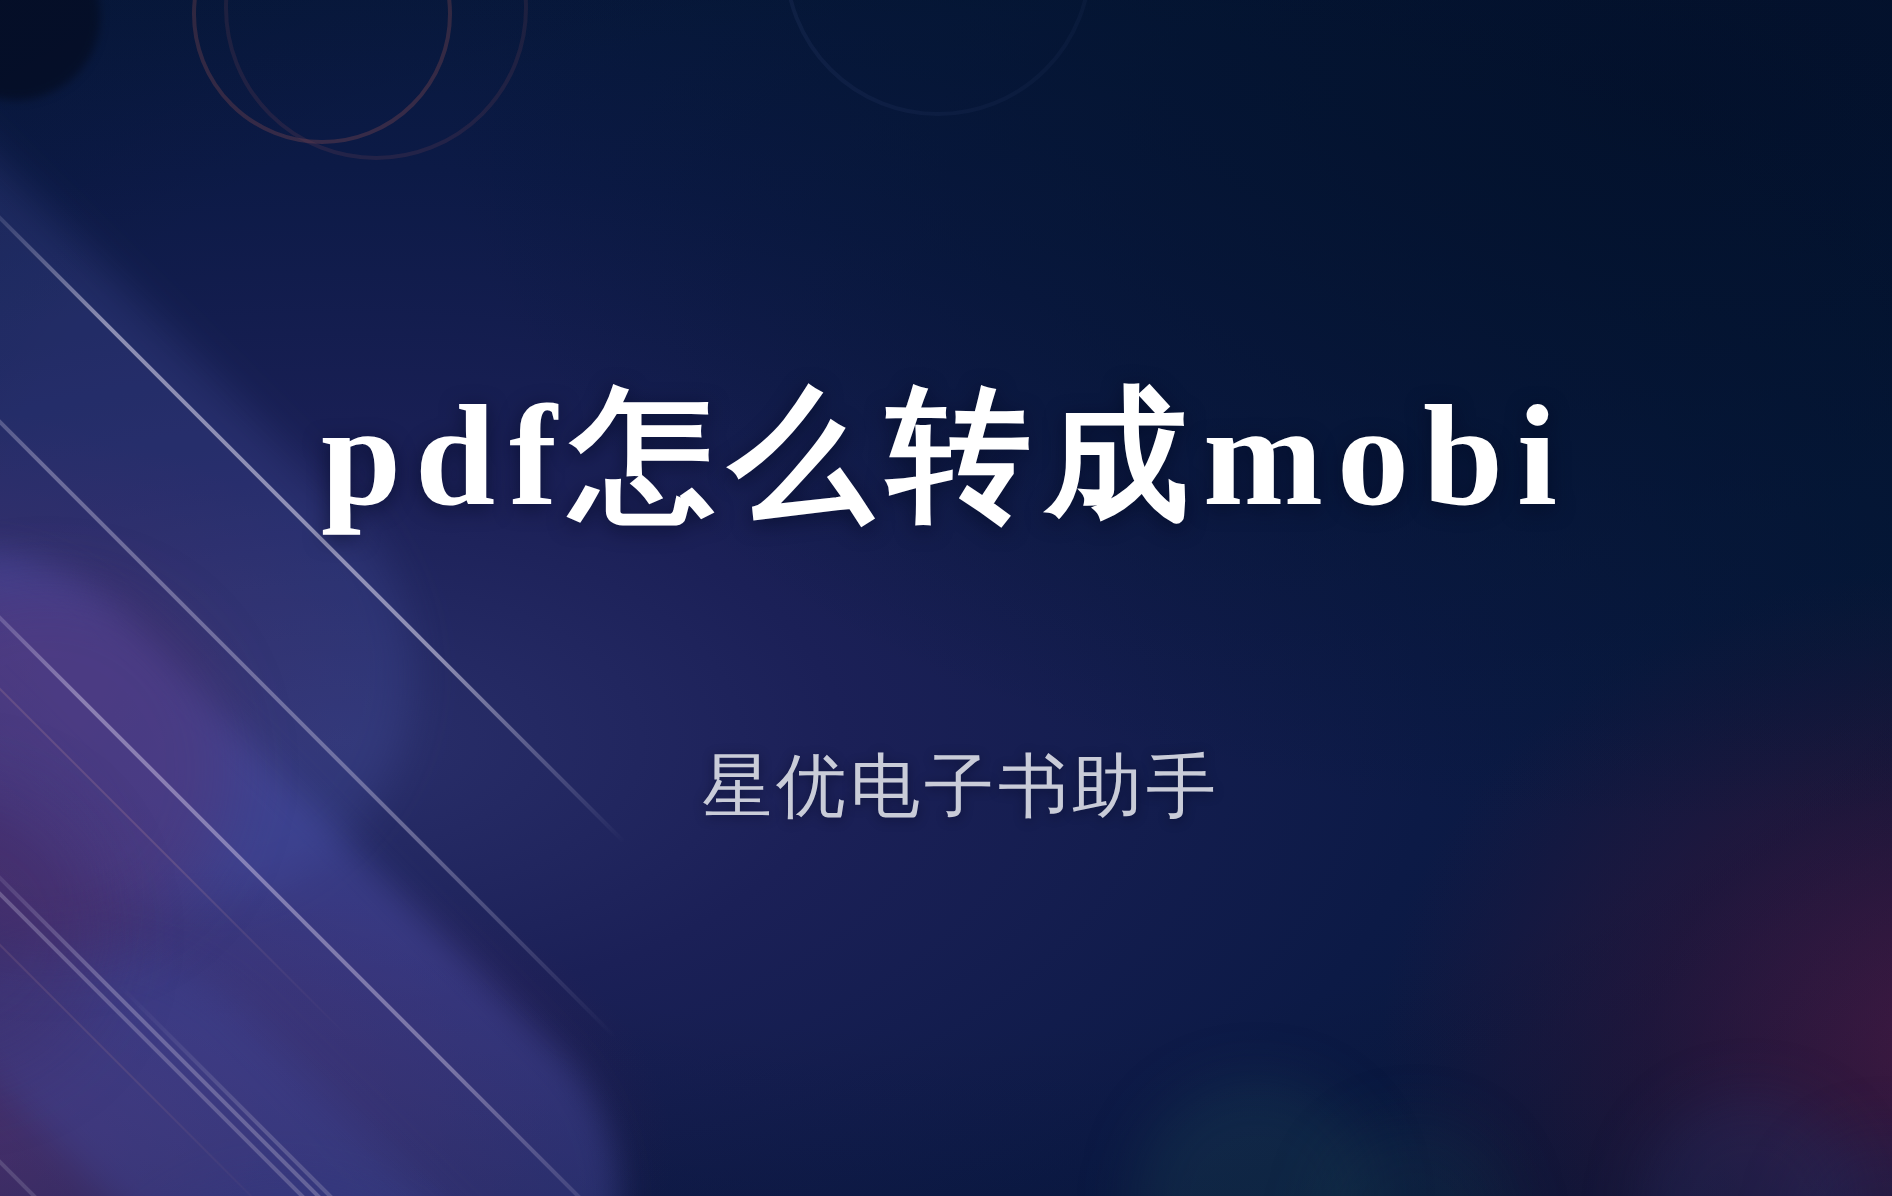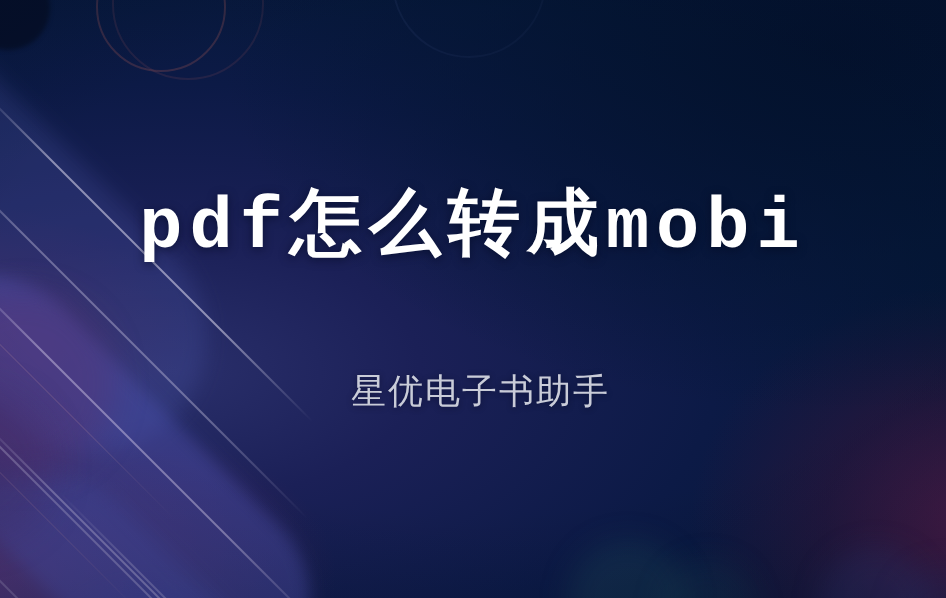--- a/index.html
+++ b/index.html
@@ -6,21 +6,21 @@
     margin: 0;
     padding: 0;
     background: #000;
   }
   #cover {
     position: relative;
     width: 946px;
     height: 598px;
     overflow: hidden;
     background: #14532d;
-    font-family: Liberation Mono, monospace;
+    font-family: Liberation Serif, serif;
   }
 
   
   .bg-layer {
     position: absolute;
     inset: 0;
     pointer-events: none;
   }
 
   

